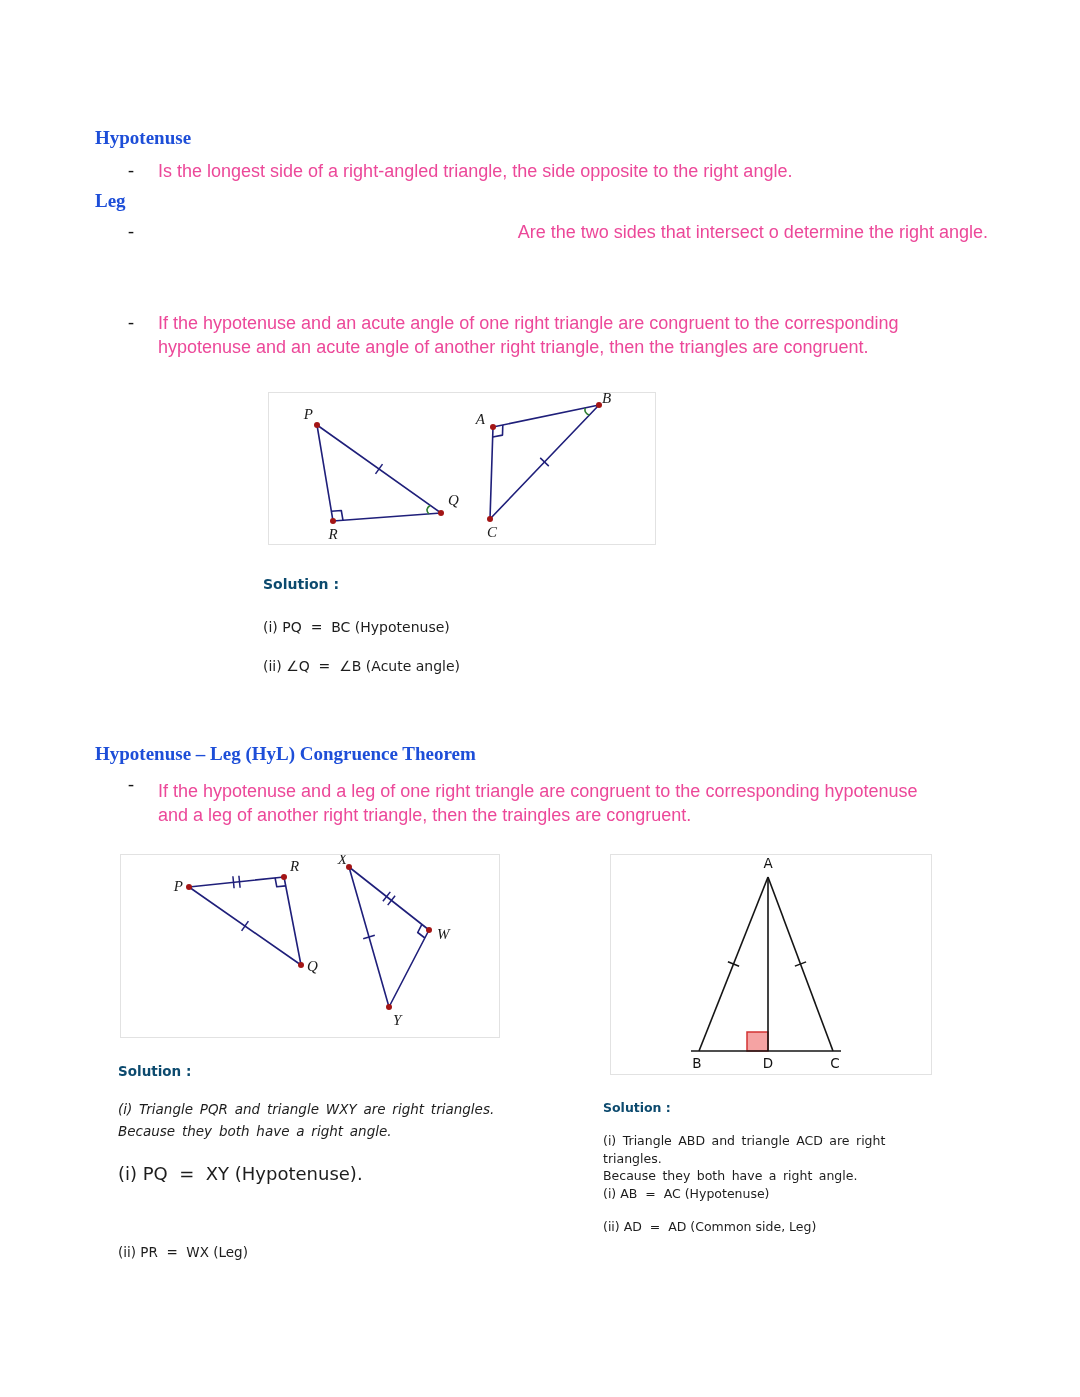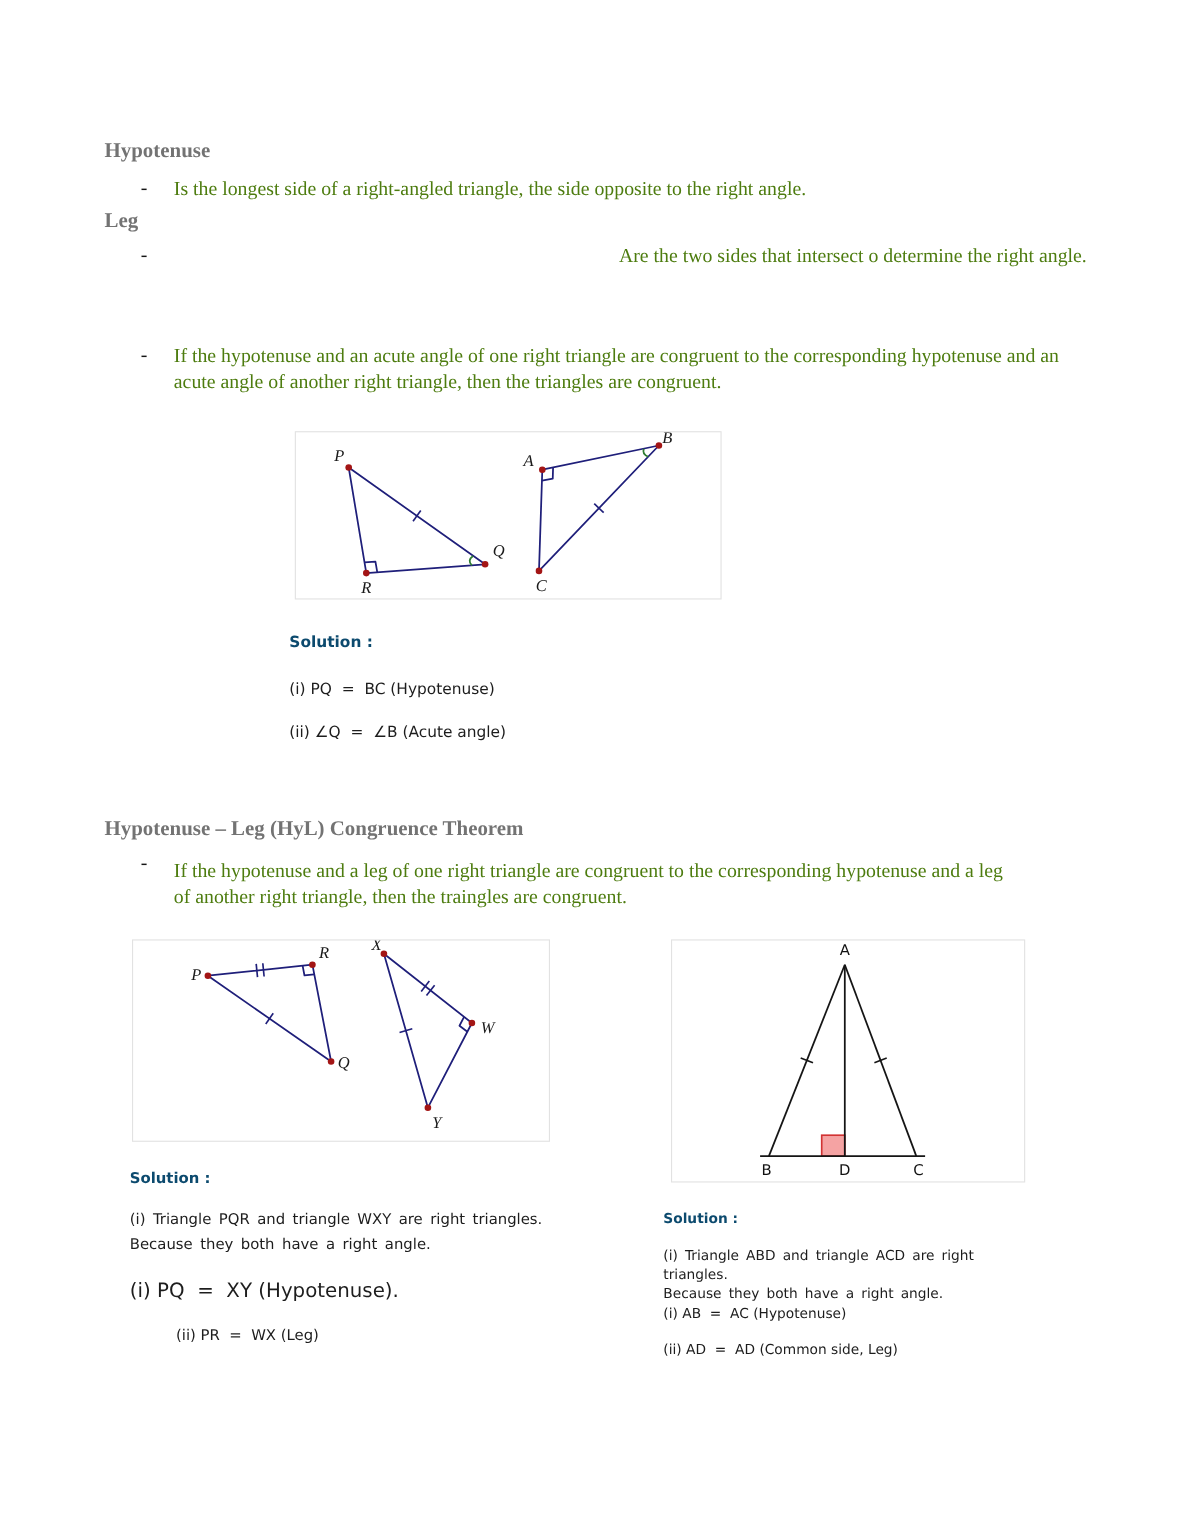--- a/index.html
+++ b/index.html
@@ -10,35 +10,35 @@
     height: 1397px;
     background: #ffffff;
     overflow: hidden;
     font-family: "Liberation Serif", serif;
   }
   .heading {
     position: absolute;
     font-family: "Liberation Serif", serif;
     font-weight: bold;
     font-size: 19px;
-    color: #737373;
+    color: #1d4ed8;
     white-space: nowrap;
   }
   .dash {
     position: absolute;
     font-family: "Liberation Serif", serif;
     font-size: 18px;
     color: #151515;
   }
   .body-text {
     position: absolute;
-    font-family: Liberation Serif, serif;
+    font-family: Liberation Sans, sans-serif;
     font-size: 18px;
     line-height: 23.5px;
-    color: #4d7c0f;
+    color: #ec4899;
   }
   .diagram-box {
     position: absolute;
     background: #ffffff;
     border: 1px solid #e2e2e2;
   }
   .sol-label {
     position: absolute;
     font-family: "DejaVu Sans", sans-serif;
     font-weight: bold;
@@ -172,24 +172,24 @@
         <line class="isotick" x1="183.9" y1="111.1" x2="195.1" y2="106.9"></line>
         <text class="vlabel3" x="157" y="13" text-anchor="middle">A</text>
         <text class="vlabel3" x="86" y="213" text-anchor="middle">B</text>
         <text class="vlabel3" x="224" y="213" text-anchor="middle">C</text>
         <text class="vlabel3" x="157" y="213" text-anchor="middle">D</text>
       </g>
     </svg>
   </div>
 
   <div class="sol-label" style="left:118px; top:1063px; font-size:13.5px;">Solution :</div>
-  <div class="sol-para" style="left:118px; top:1098px; width:395px;">(i) Triangle PQR and triangle WXY are right triangles.
+  <div class="sol-para" style="left:118px; top:1098px; width:395px;font-style:italic;">(i) Triangle PQR and triangle WXY are right triangles.
 Because they both have a right angle.</div>
   <div class="sol-line" style="left:118px; top:1163px; font-size:18px;">(i) PQ  =  XY (Hypotenuse).</div>
-  <div class="sol-line" style="left:118px; top:1206px; font-size:13.5px;margin-left:42px;">(ii) PR  =  WX (Leg)</div>
+  <div class="sol-line" style="left:118px; top:1244px; font-size:13.5px;">(ii) PR  =  WX (Leg)</div>
 
   <div class="sol-label sm" style="left:603px; top:1100px;">Solution :</div>
   <div class="sol-para sm" style="left:603px; top:1132px;">(i) Triangle ABD and triangle ACD are right triangles.
 Because they both have a right angle.</div>
   <div class="sol-line sm" style="left:603px; top:1186px;">(i) AB  =  AC (Hypotenuse)</div>
   <div class="sol-line sm" style="left:603px; top:1219px;">(ii) AD  =  AD (Common side, Leg)</div>
 
 </div>
 
 </body></html>

